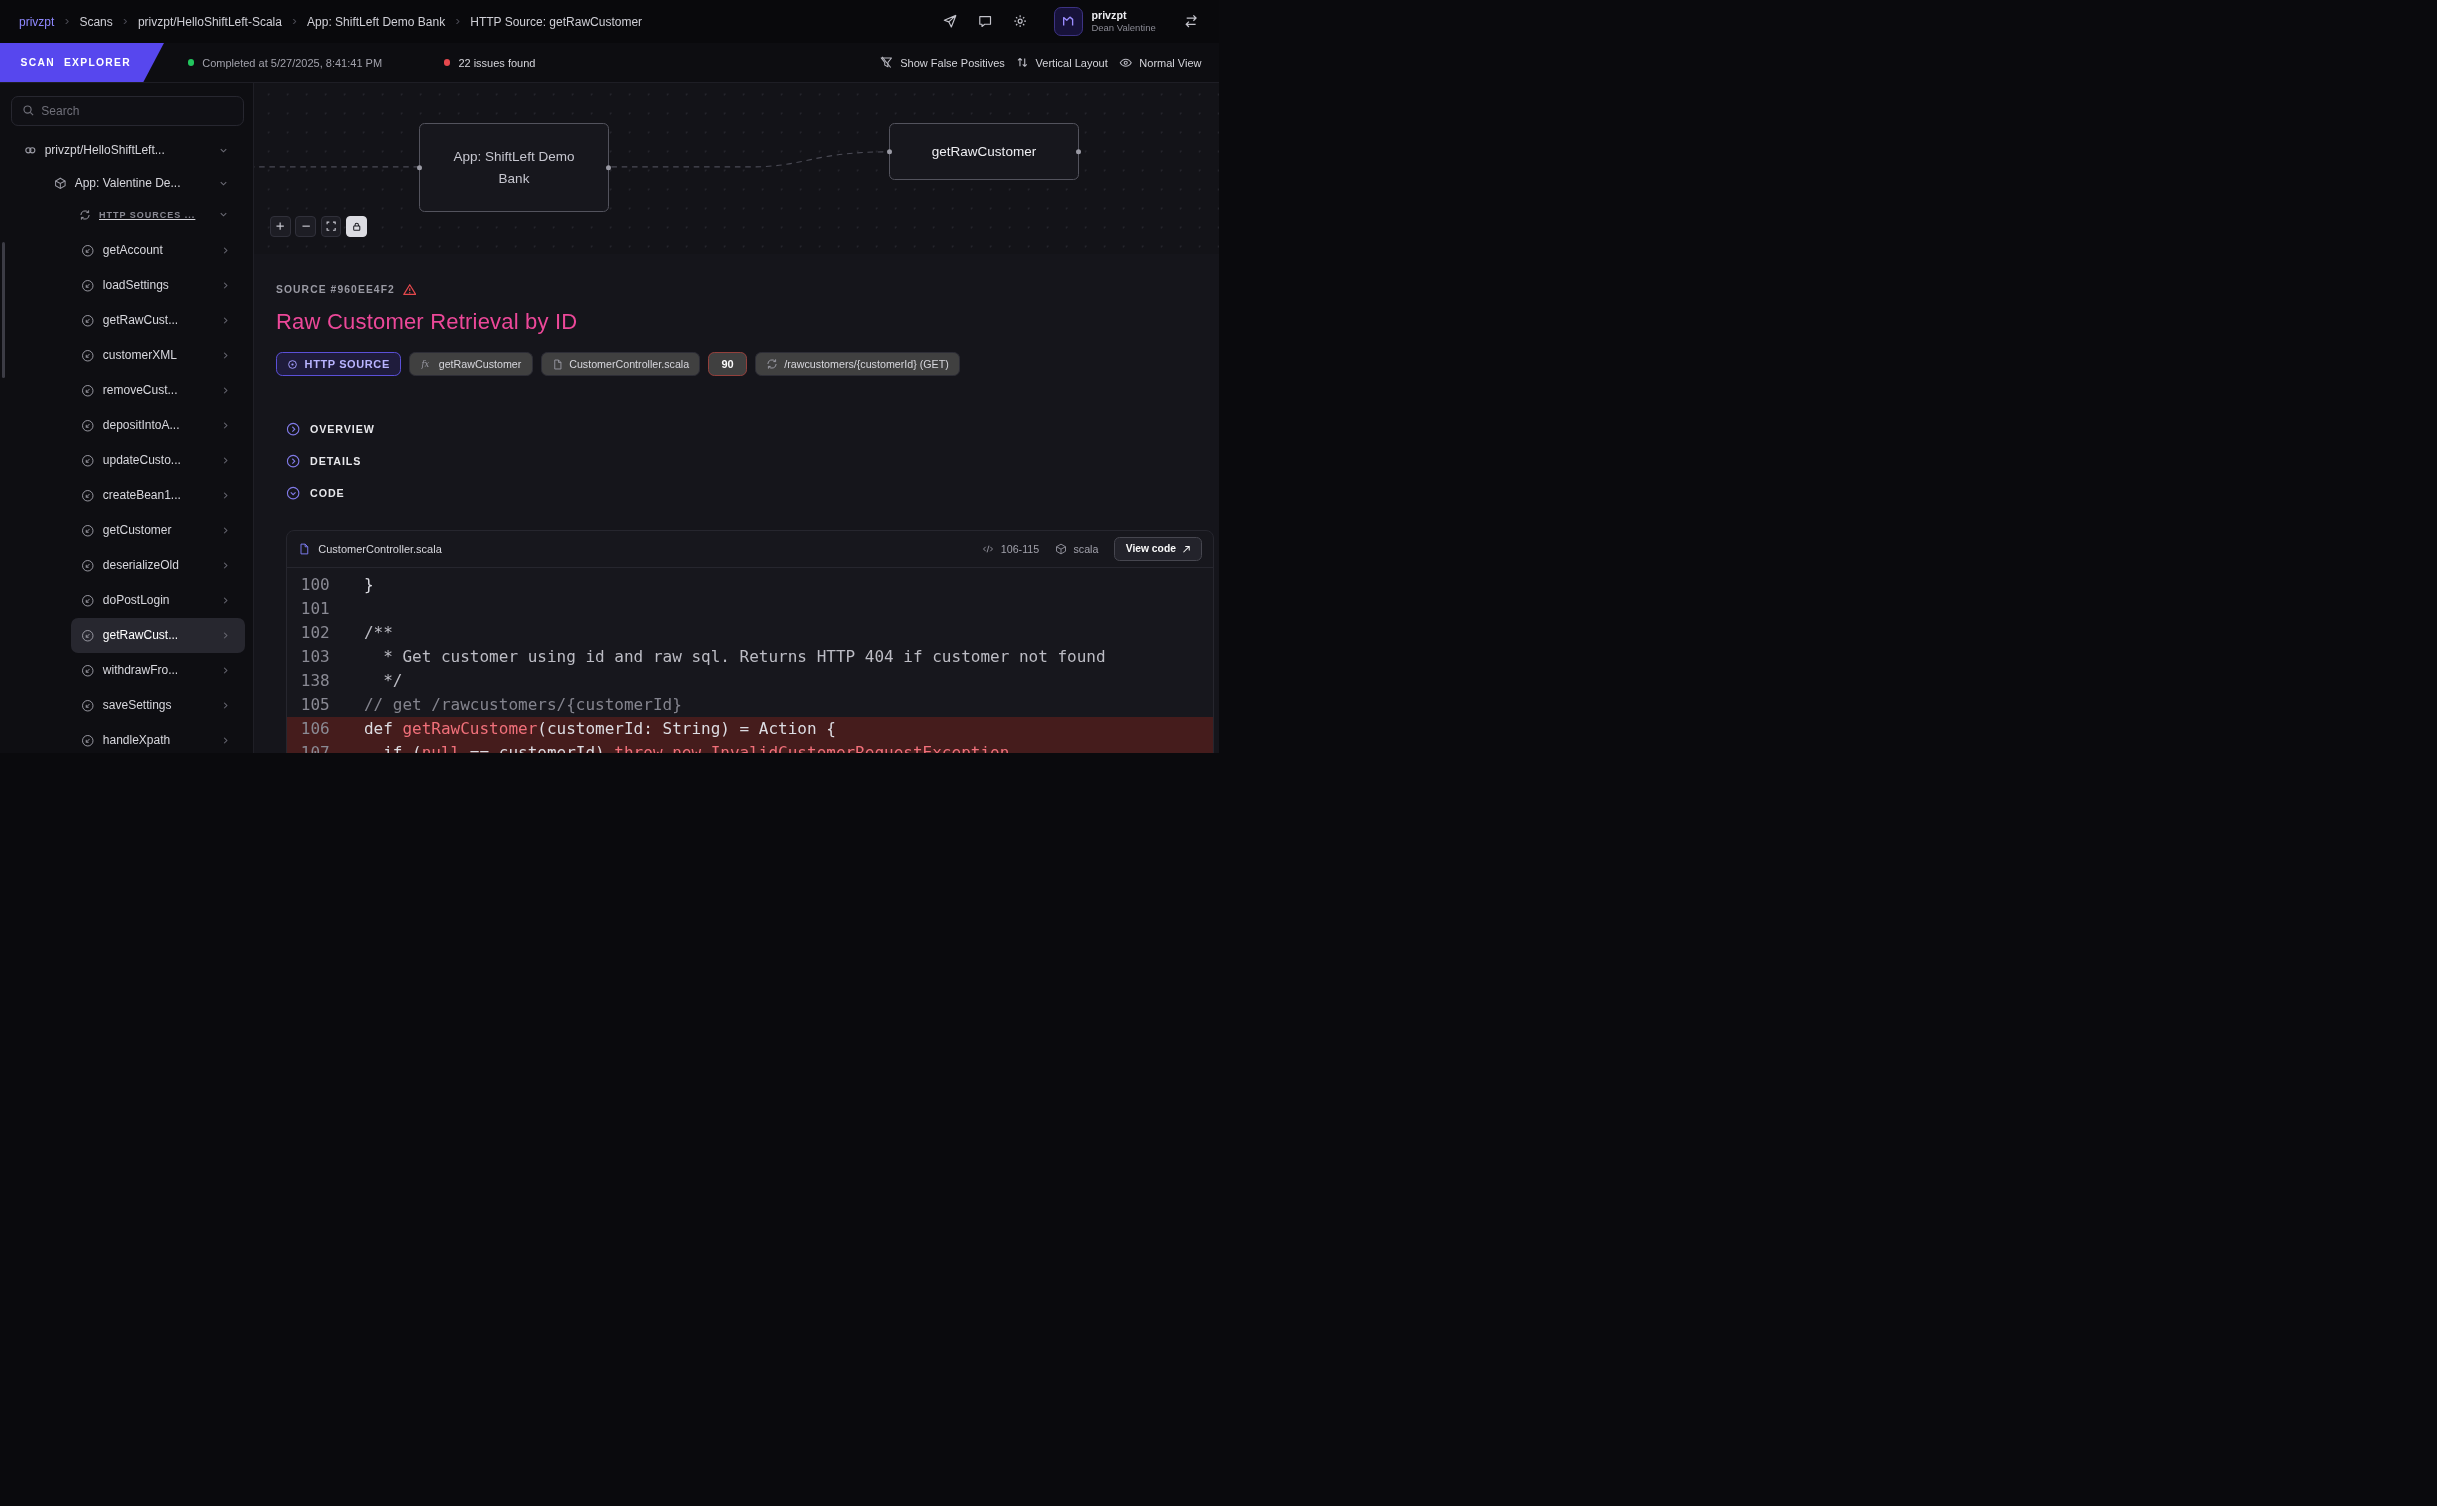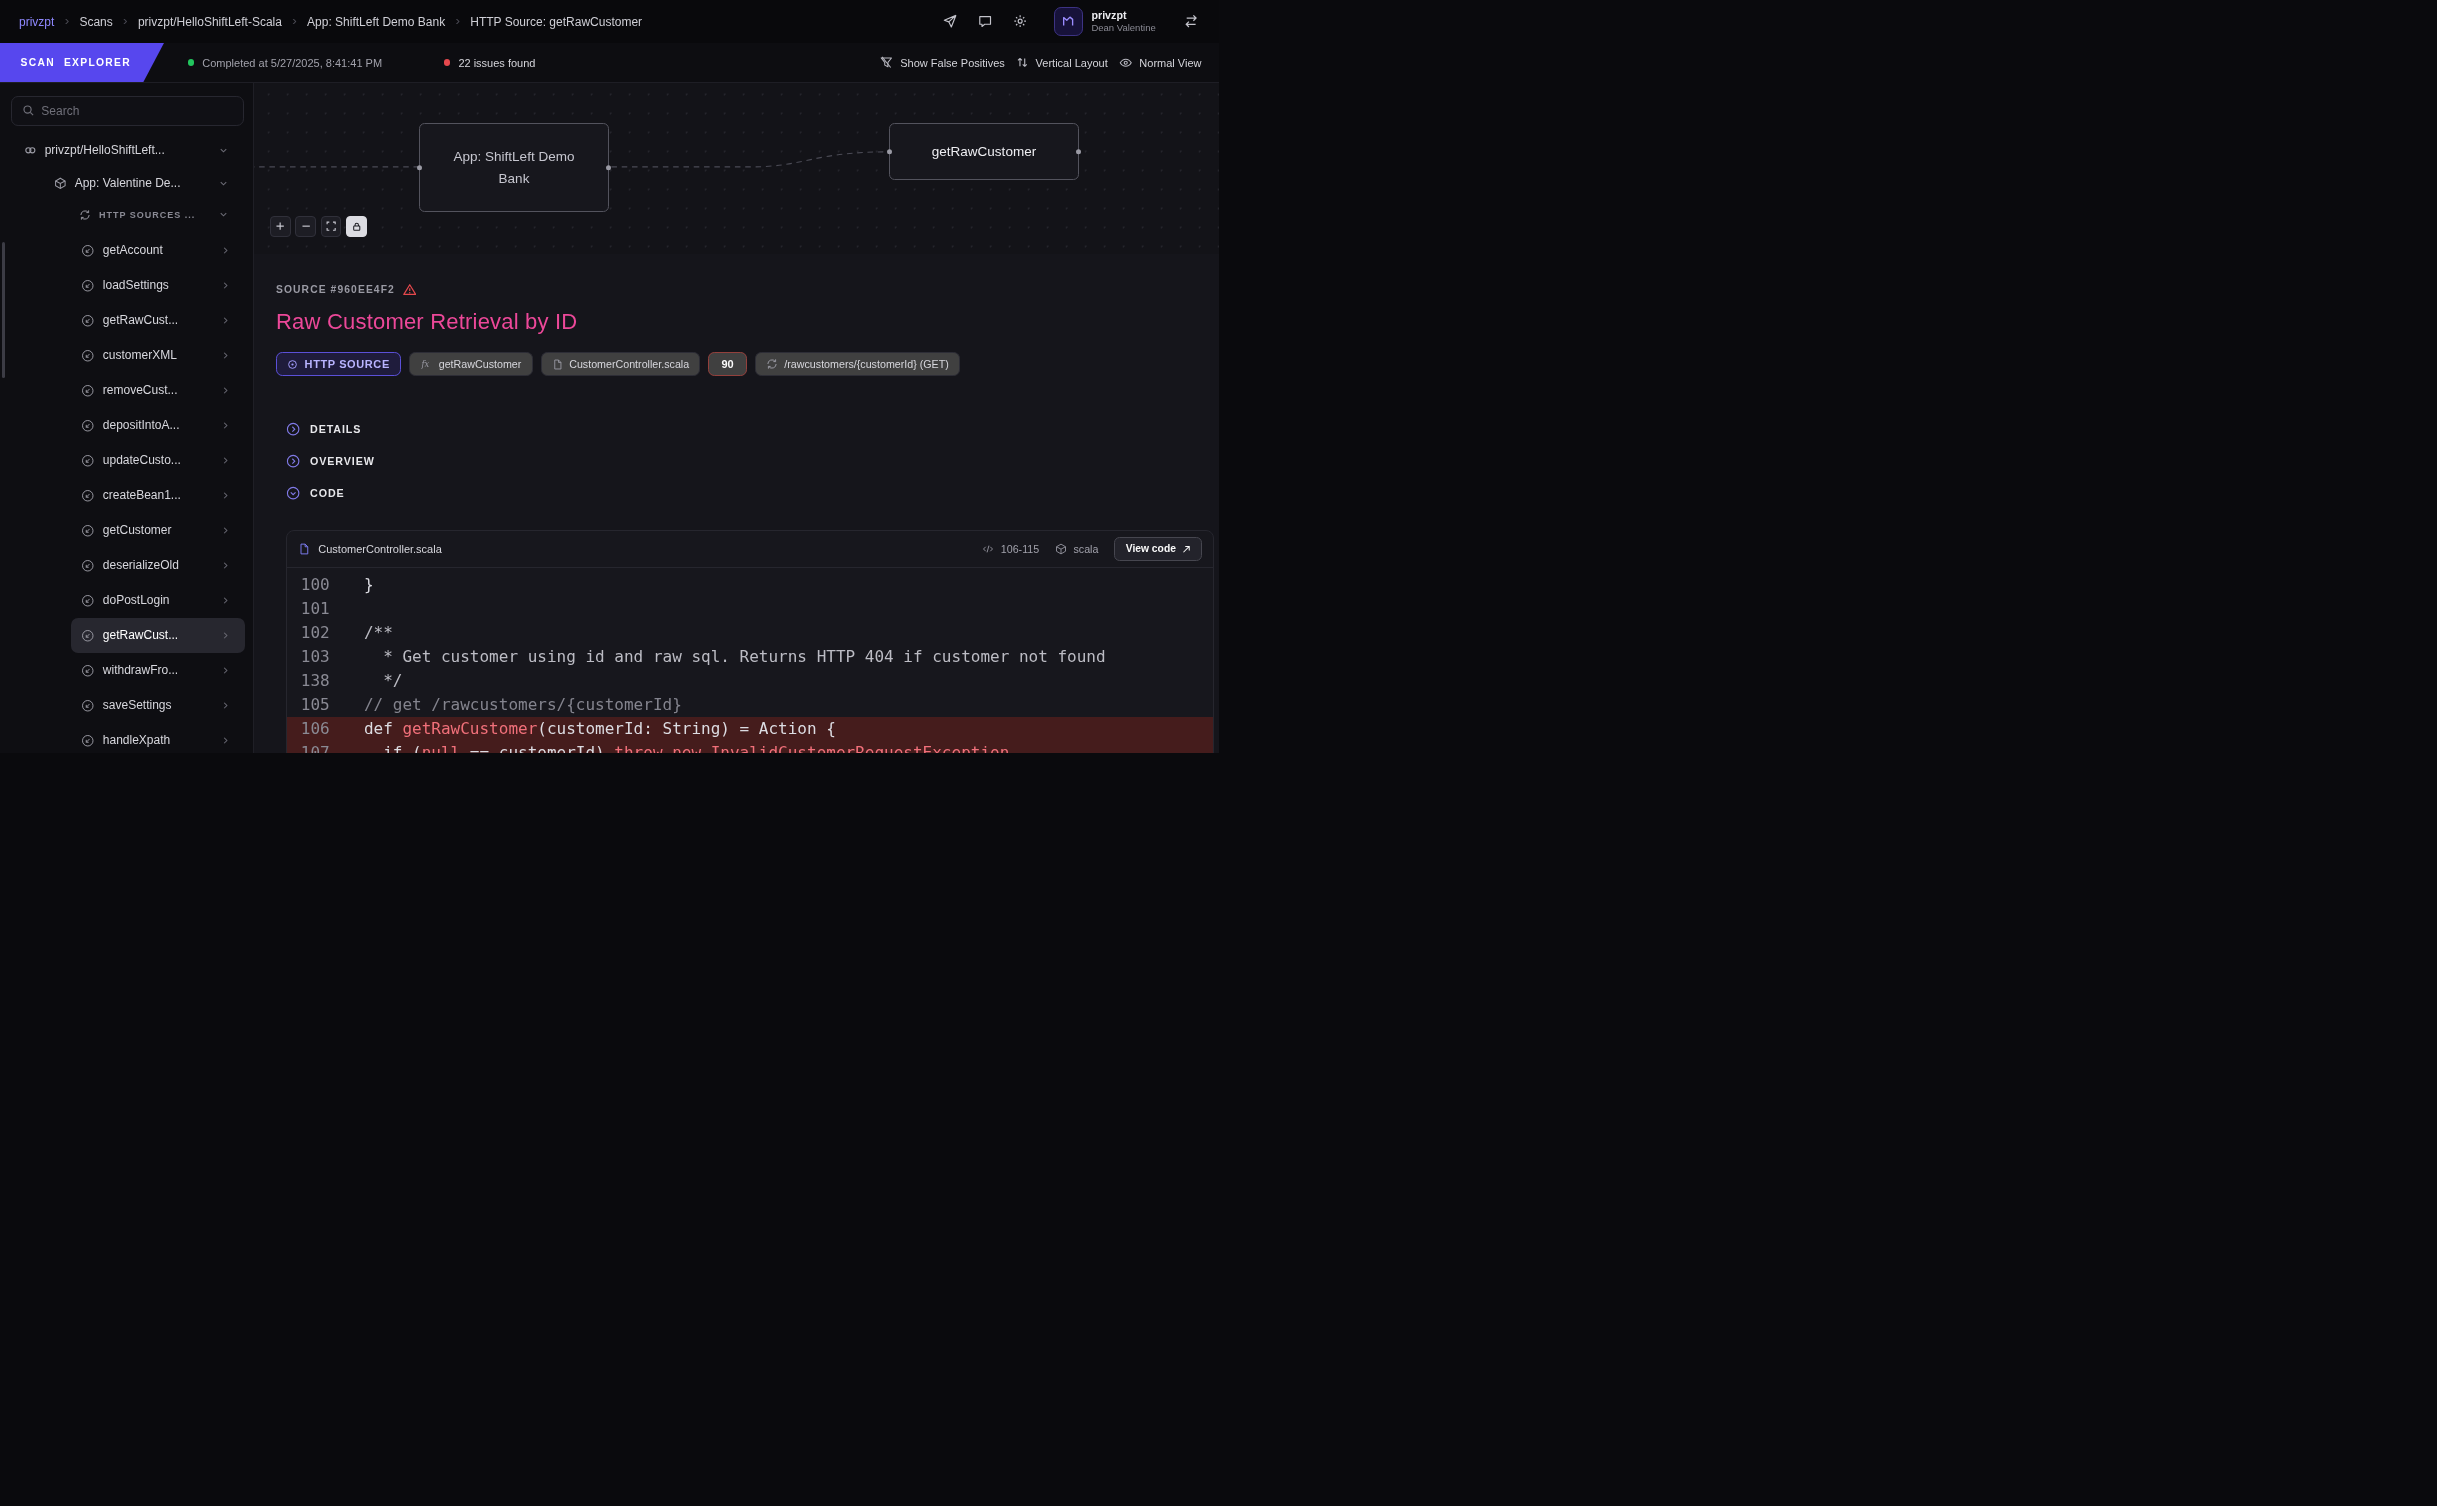--- a/index.html
+++ b/index.html
@@ -57,21 +57,21 @@
   .search-box{margin:12.7px 9.5px 8px 11px;height:30px;border:0.8px solid #272730;border-radius:7.1px;background:#101015;display:flex;align-items:center;padding:0 9.5px;gap:7.1px;}
   .search-box .ic{color:#6f6f79;display:flex;}
   .search-box input{flex:1;background:transparent;border:none;outline:none;color:#e4e4e7;font-size:12px;font-family:inherit;}
   .search-box input::placeholder{color:#70707a;}
   .tree-row{height:33px;display:flex;align-items:center;gap:8px;cursor:pointer;color:#d6d6dc;font-size:12px;}
   .tree-row .ic{display:flex;color:#9a9aa4;}
   .tree-row .spacer{flex:1;}
   .tree-row .chev{color:#6b6b75;display:flex;margin-right:24px;}
   .row-root{padding-left:24px;margin-top:8px;}
   .row-app{padding-left:54px;}
-  .row-group{padding-left:79px;height:30px;}
+  .row-group{padding-left:79px;height:30px;text-decoration:underline;}
   .row-group .grp-label{font-size:9px;font-weight:700;letter-spacing:1px;color:#8a8a94;}
   .tree-items{margin-top:3.2px;}
   .tree-item{height:35px;margin:0 8px 0 71px;padding-left:10.3px;border-radius:7.1px;display:flex;align-items:center;gap:8px;cursor:pointer;font-size:12px;color:#d8d8de;}
   .tree-item .ic{display:flex;color:#9a9aa4;}
   .tree-item .chev{margin-left:auto;margin-right:14.3px;color:#6b6b75;display:flex;}
   .tree-item.selected{background:#27272f;color:#ffffff;}
   .sb-scrollbar{position:absolute;left:1.6px;top:159px;width:3.2px;height:136px;border-radius:1.6px;background:#3c3c45;cursor:pointer;}
 
   
   .canvas{height:171px;flex:0 0 171px;position:relative;background-color:#131318;
@@ -600,30 +600,30 @@
           </div>
 
         <div class="sections" id="sections">
             <div class="section-row">
               <span class="sec-icon">
                 <svg viewBox="0 0 18 18" width="14.3" height="14.3" fill="none" stroke="currentColor" stroke-width="1.4">
                   <circle cx="9" cy="9" r="7.2"></circle>
                   <path d="M8 6l3 3-3 3"></path>
                 </svg>
               </span>
-              <span class="sec-label">DETAILS</span>
+              <span class="sec-label">OVERVIEW</span>
             </div>
             <div class="section-row">
               <span class="sec-icon">
                 <svg viewBox="0 0 18 18" width="14.3" height="14.3" fill="none" stroke="currentColor" stroke-width="1.4">
                   <circle cx="9" cy="9" r="7.2"></circle>
                   <path d="M8 6l3 3-3 3"></path>
                 </svg>
               </span>
-              <span class="sec-label">OVERVIEW</span>
+              <span class="sec-label">DETAILS</span>
             </div>
             <div class="section-row">
               <span class="sec-icon">
                 <svg viewBox="0 0 18 18" width="14.3" height="14.3" fill="none" stroke="currentColor" stroke-width="1.4">
                   <circle cx="9" cy="9" r="7.2"></circle>
                   <path d="M6 8l3 3 3-3"></path>
                 </svg>
               </span>
               <span class="sec-label">CODE</span>
             </div>

